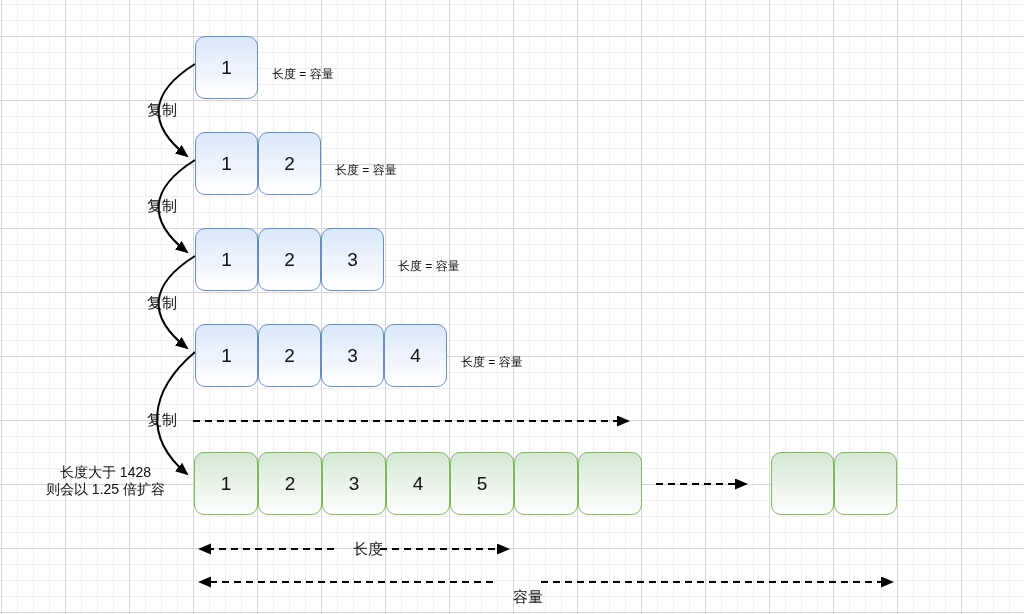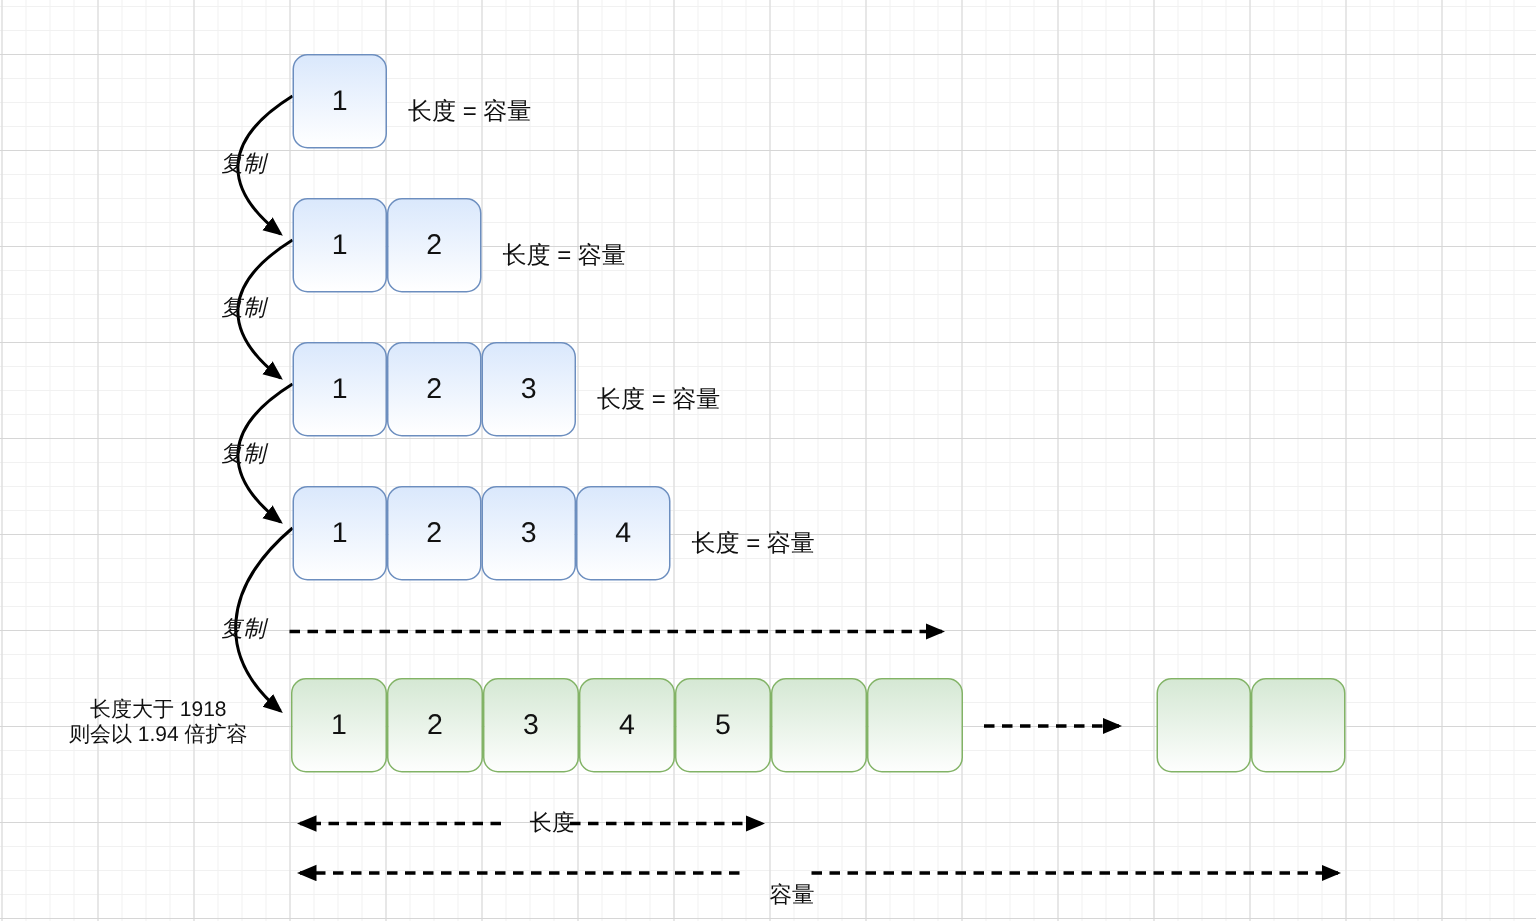--- a/index.html
+++ b/index.html
@@ -31,26 +31,26 @@
     display:flex;align-items:center;justify-content:center;
     font-size:19px;
     color:#111;
   }
   .row.blue .cell{background:linear-gradient(#dae8fc,#ffffff);}
   .row.green .cell{border-color:#82b366;background:linear-gradient(#d5e8d4,#fdfefd);width:64px;}
   .row.green.extra .cell{width:63px;}
   .side-label{
     position:absolute;z-index:3;
     height:76px;display:flex;align-items:center;
-    font-size:16px;white-space:nowrap;
+    font-size:12px;white-space:nowrap;
   }
   .copy-label{
     position:absolute;z-index:3;
     left:130px;width:64px;
-    text-align:center;font-size:15px;line-height:18px;font-style:italic;
+    text-align:center;font-size:15px;line-height:18px;
   }
   .note{
     position:absolute;z-index:3;
     left:18px;top:464px;width:175px;
     text-align:center;font-size:14px;line-height:17px;
   }
   .measure-label{
     position:absolute;z-index:3;
     width:52px;text-align:right;
     font-size:15px;line-height:18px;
@@ -125,20 +125,20 @@
   <div class="side-label" style="left:335px;top:132px">长度 = 容量</div>
   <div class="side-label" style="left:398px;top:228px">长度 = 容量</div>
   <div class="side-label" style="left:461px;top:324px">长度 = 容量</div>
 
   <div class="copy-label" style="top:101px">复制</div>
   <div class="copy-label" style="top:197px">复制</div>
   <div class="copy-label" style="top:294px">复制</div>
   <div class="copy-label" style="top:411px">复制</div>
 
   <div class="note">
-    <div>长度大于 1918</div>
-    <div>则会以 1.94 倍扩容</div>
+    <div>长度大于 1428</div>
+    <div>则会以 1.25 倍扩容</div>
   </div>
 
   <div class="measure-label" style="left:331px;top:540px">长度</div>
   <div class="measure-label" style="left:491px;top:588px">容量</div>
 
 </div>
 
 </body></html>

